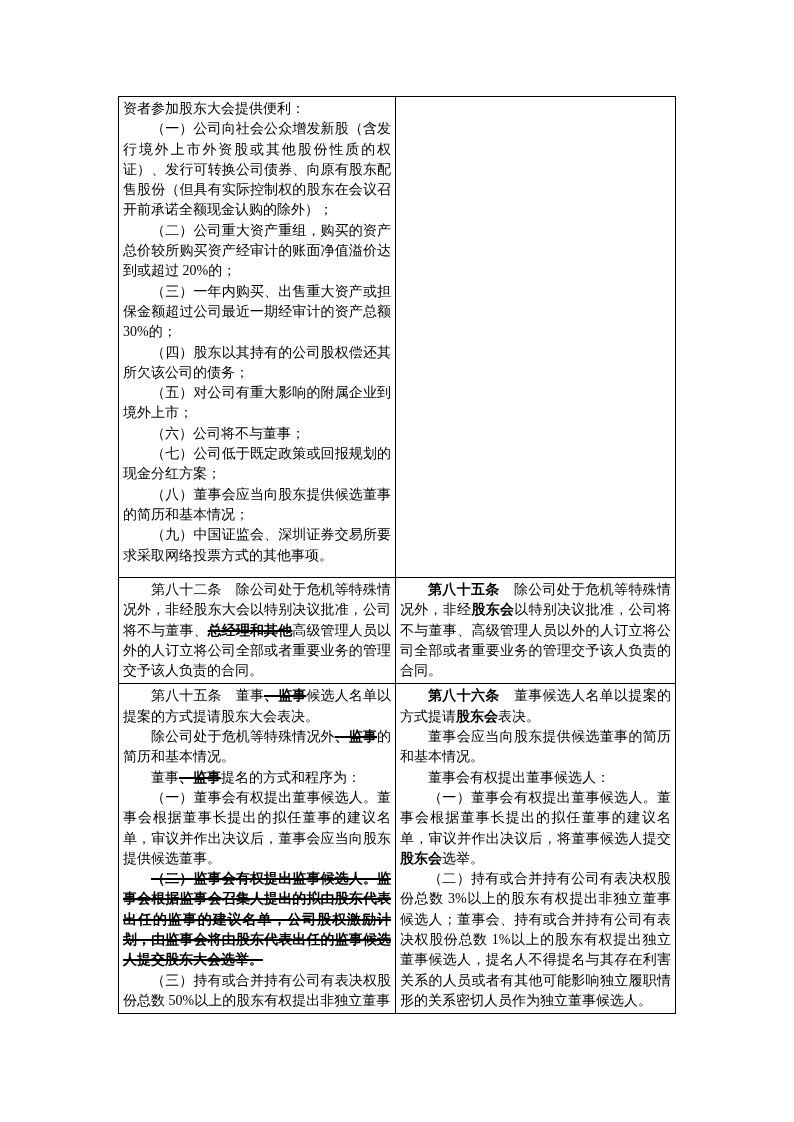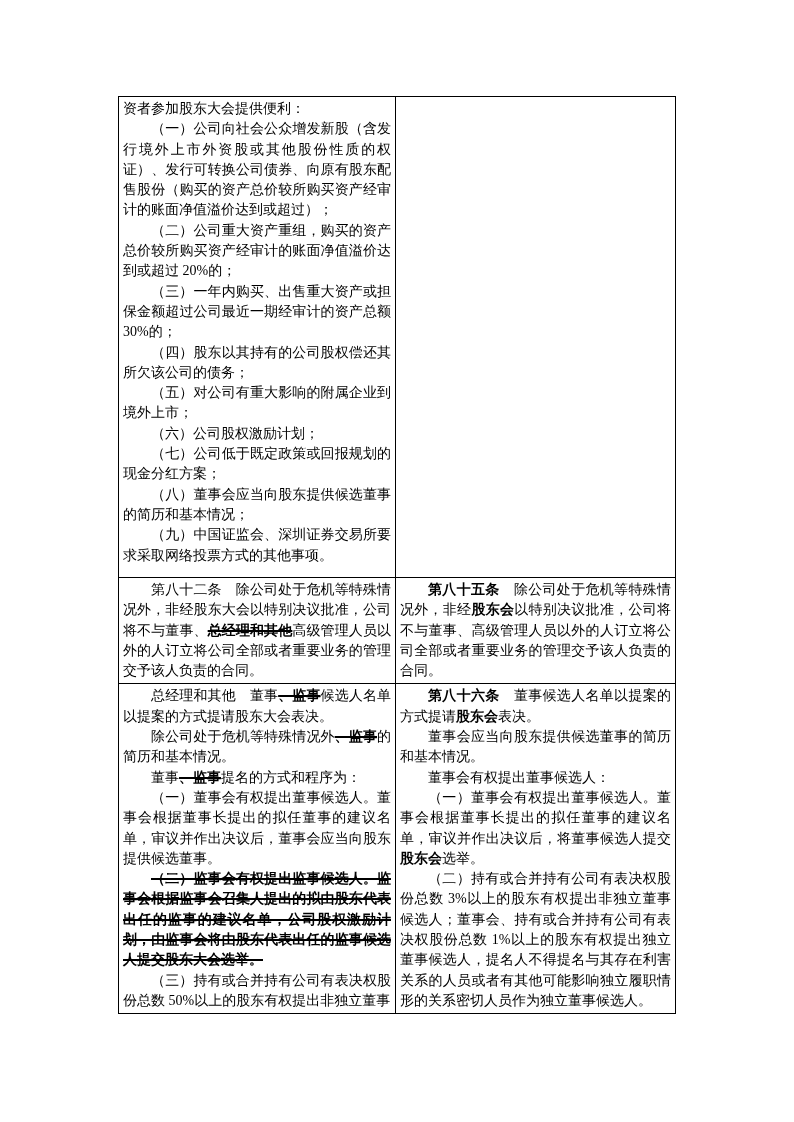--- a/index.html
+++ b/index.html
@@ -48,43 +48,43 @@
 <div class="page">
   <table class="cmp">
     <colgroup>
       <col style="width:277px">
       <col style="width:280px">
     </colgroup>
     <tbody>
         <tr style="height: 481px;">
           <td>
             <p><span>资者参加股东大会提供便利：</span></p>
-            <p class="indent"><span>（一）公司向社会公众增发新股（含发行境外上市外资股或其他股份性质的权证）、发行可转换公司债券、向原有股东配售股份（购买的资产总价较所购买资产经审计的账面净值溢价达到或超过）；</span></p>
+            <p class="indent"><span>（一）公司向社会公众增发新股（含发行境外上市外资股或其他股份性质的权证）、发行可转换公司债券、向原有股东配售股份（但具有实际控制权的股东在会议召开前承诺全额现金认购的除外）；</span></p>
             <p class="indent"><span>（二）公司重大资产重组，购买的资产总价较所购买资产经审计的账面净值溢价达到或超过 20%的；</span></p>
             <p class="indent"><span>（三）一年内购买、出售重大资产或担保金额超过公司最近一期经审计的资产总额 30%的；</span></p>
             <p class="indent"><span>（四）股东以其持有的公司股权偿还其所欠该公司的债务；</span></p>
             <p class="indent"><span>（五）对公司有重大影响的附属企业到境外上市；</span></p>
-            <p class="indent"><span>（六）公司股权激励计划；</span></p>
+            <p class="indent"><span>（六）公司将不与董事；</span></p>
             <p class="indent"><span>（七）公司低于既定政策或回报规划的现金分红方案；</span></p>
             <p class="indent"><span>（八）董事会应当向股东提供候选董事的简历和基本情况；</span></p>
             <p class="indent"><span>（九）中国证监会、深圳证券交易所要求采取网络投票方式的其他事项。</span></p>
           </td>
           <td></td>
         </tr>
         <tr style="height: 106px; margin-top: 12px;">
           <td>
             <p class="indent"><span>第八十二条　除公司处于危机等特殊情况外，非经股东大会以特别决议批准，公司将不与董事、</span><span class="run-b run-s">总经理和其他</span><span>高级管理人员以外的人订立将公司全部或者重要业务的管理交予该人负责的合同。</span></p>
           </td>
           <td>
             <p class="indent"><span class="run-b">第八十五条</span><span>　除公司处于危机等特殊情况外，非经</span><span class="run-b">股东会</span><span>以特别决议批准，公司将不与董事、高级管理人员以外的人订立将公司全部或者重要业务的管理交予该人负责的合同。</span></p>
           </td>
         </tr>
         <tr style="height: 329px;">
           <td>
-            <p class="indent"><span>总经理和其他　董事</span><span class="run-b run-s">、监事</span><span>候选人名单以提案的方式提请股东大会表决。</span></p>
+            <p class="indent"><span>第八十五条　董事</span><span class="run-b run-s">、监事</span><span>候选人名单以提案的方式提请股东大会表决。</span></p>
             <p class="indent"><span>除公司处于危机等特殊情况外</span><span class="run-b run-s">、监事</span><span>的简历和基本情况。</span></p>
             <p class="indent"><span>董事</span><span class="run-b run-s">、监事</span><span>提名的方式和程序为：</span></p>
             <p class="indent"><span>（一）董事会有权提出董事候选人。董事会根据董事长提出的拟任董事的建议名单，审议并作出决议后，董事会应当向股东提供候选董事。</span></p>
             <p class="indent"><span class="run-b run-s">（二）监事会有权提出监事候选人。监事会根据监事会召集人提出的拟由股东代表出任的监事的建议名单，公司股权激励计划，由监事会将由股东代表出任的监事候选人提交股东大会选举。</span></p>
             <p class="indent"><span>（三）持有或合并持有公司有表决权股份总数 50%以上的股东有权提出非独立董事</span></p>
           </td>
           <td>
             <p class="indent"><span class="run-b">第八十六条</span><span>　董事候选人名单以提案的方式提请</span><span class="run-b">股东会</span><span>表决。</span></p>
             <p class="indent"><span>董事会应当向股东提供候选董事的简历和基本情况。</span></p>
             <p class="indent"><span>董事会有权提出董事候选人：</span></p>

